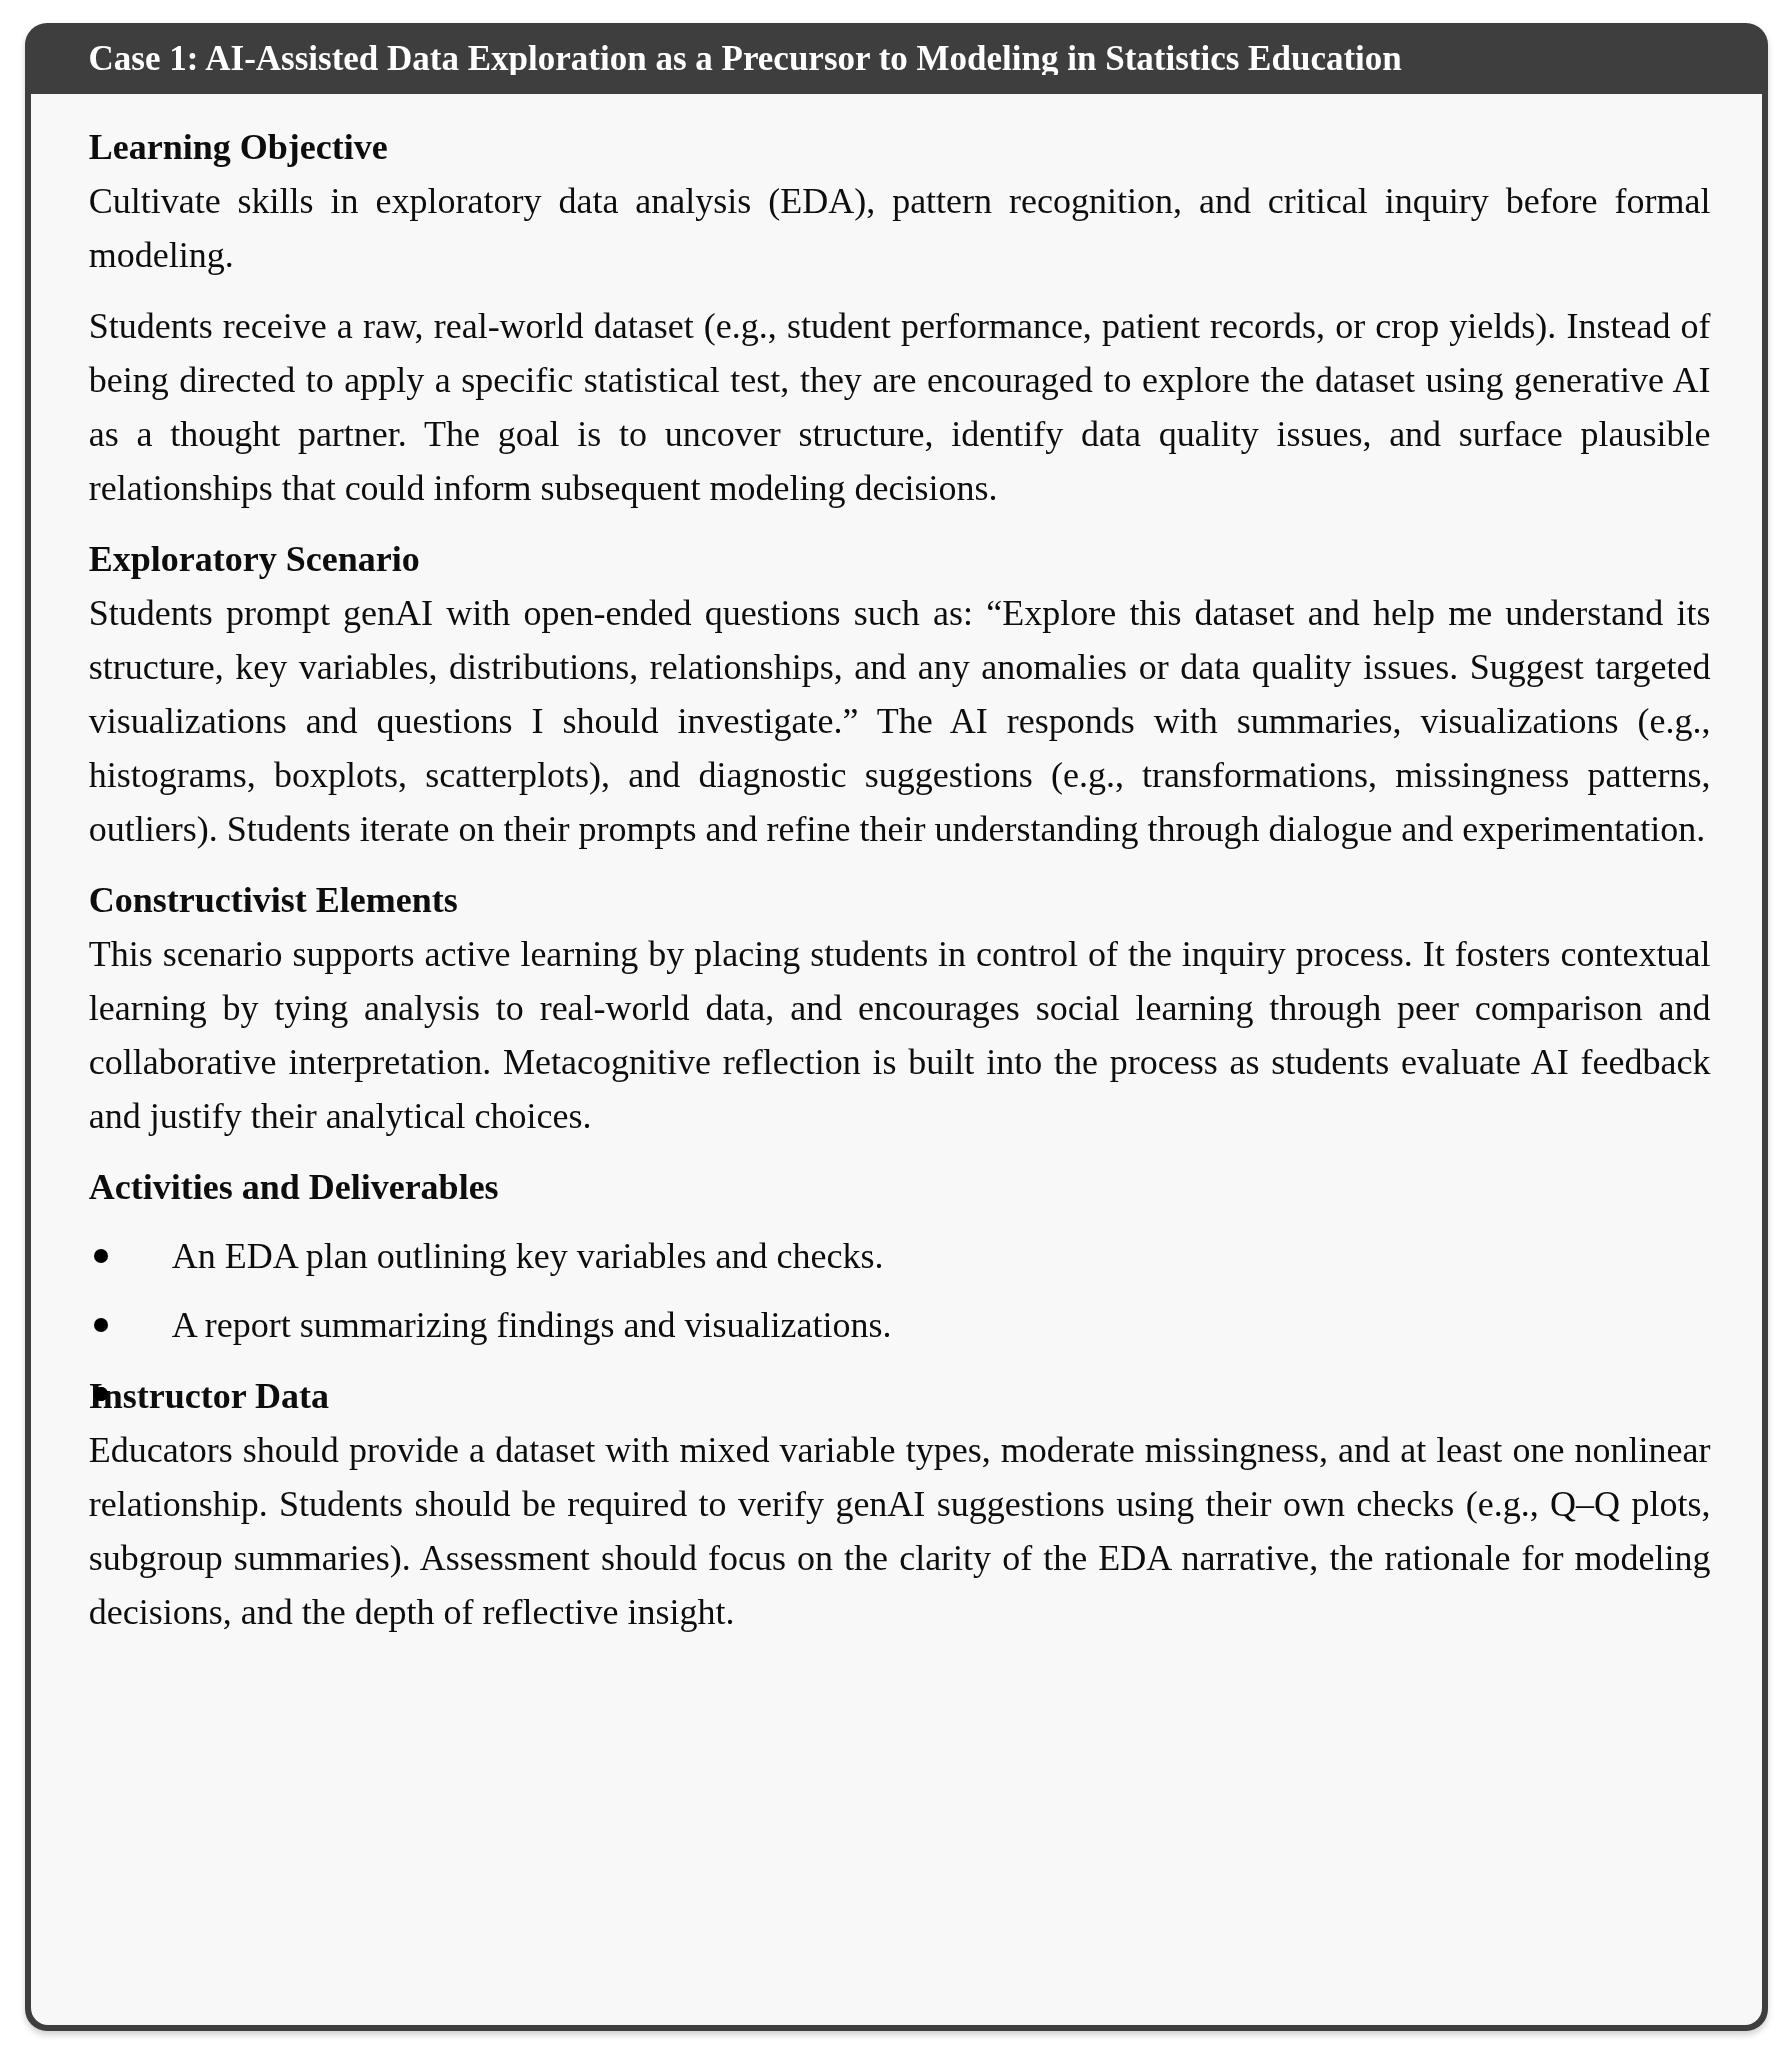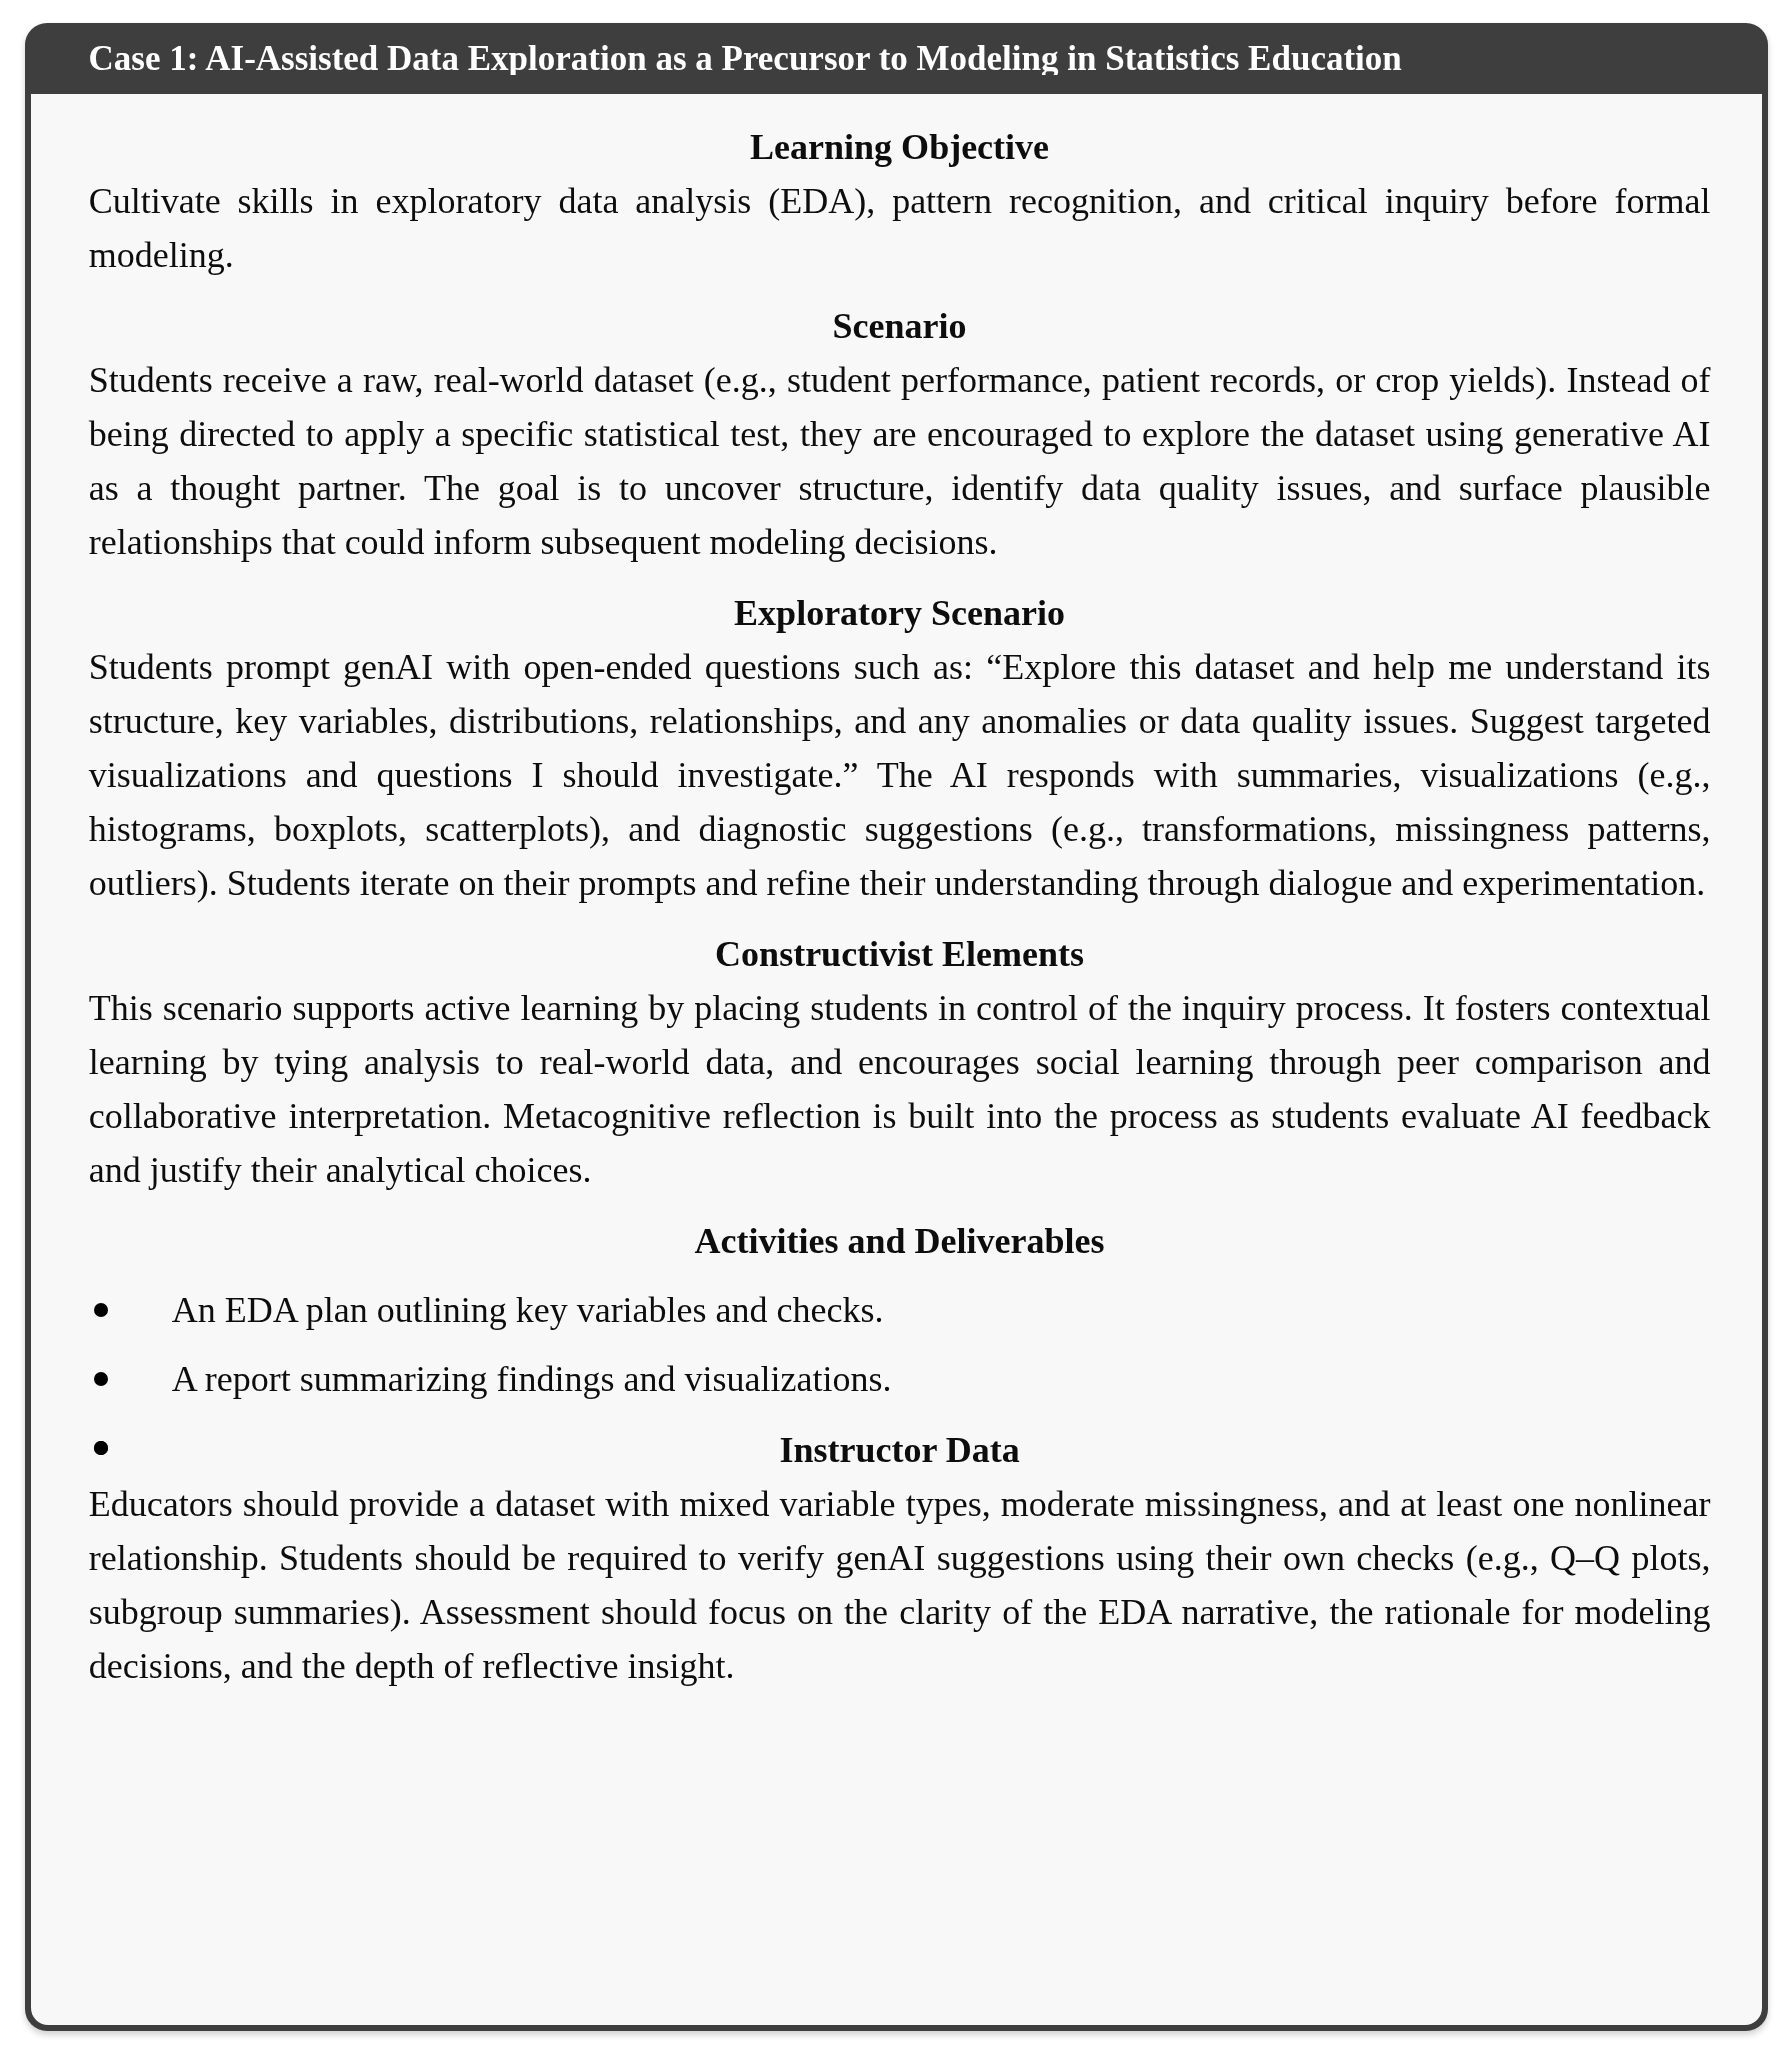--- a/index.html
+++ b/index.html
@@ -47,21 +47,21 @@
     overflow: hidden;
     font-size: 36px;
     line-height: 54px;
     color: #0d0d0d;
     text-align: justify;
   }
   .sec { margin-top: 17px; }
   .sec:first-child { margin-top: 0; }
   .sec-heading {
     font-weight: bold;
-    text-align: center;
+    text-align: left;
     margin: 0;
     font-size: 36px;
   }
   .sec-para { margin: 0; }
   ul.bullets {
     list-style: none;
     margin: 6.6px 0 0 0;
     padding: 0;
   }
   ul.bullets li {
@@ -87,21 +87,20 @@
   <div class="case-title">Case 1: AI-Assisted Data Exploration as a Precursor to Modeling in Statistics Education</div>
 
   <div class="case-body">
 
     <div class="sec">
       <div class="sec-heading">Learning Objective</div>
       <p class="sec-para">Cultivate skills in exploratory data analysis (EDA), pattern recognition, and critical inquiry before formal modeling.</p>
     </div>
 
     <div class="sec">
-      <div class="sec-heading">Scenario</div>
       <p class="sec-para">Students receive a raw, real-world dataset (e.g., student performance, patient records, or crop yields). Instead of being directed to apply a specific statistical test, they are encouraged to explore the dataset using generative AI as a thought partner. The goal is to uncover structure, identify data quality issues, and surface plausible relationships that could inform subsequent modeling decisions.</p>
     </div>
 
     <div class="sec">
       <div class="sec-heading">Exploratory Scenario</div>
       <p class="sec-para">Students prompt genAI with open-ended questions such as: “Explore this dataset and help me understand its structure, key variables, distributions, relationships, and any anomalies or data quality issues. Suggest targeted visualizations and questions I should investigate.” The AI responds with summaries, visualizations (e.g., histograms, boxplots, scatterplots), and diagnostic suggestions (e.g., transformations, missingness patterns, outliers). Students iterate on their prompts and refine their understanding through dialogue and experimentation.</p>
     </div>
 
     <div class="sec">
       <div class="sec-heading">Constructivist Elements</div>

